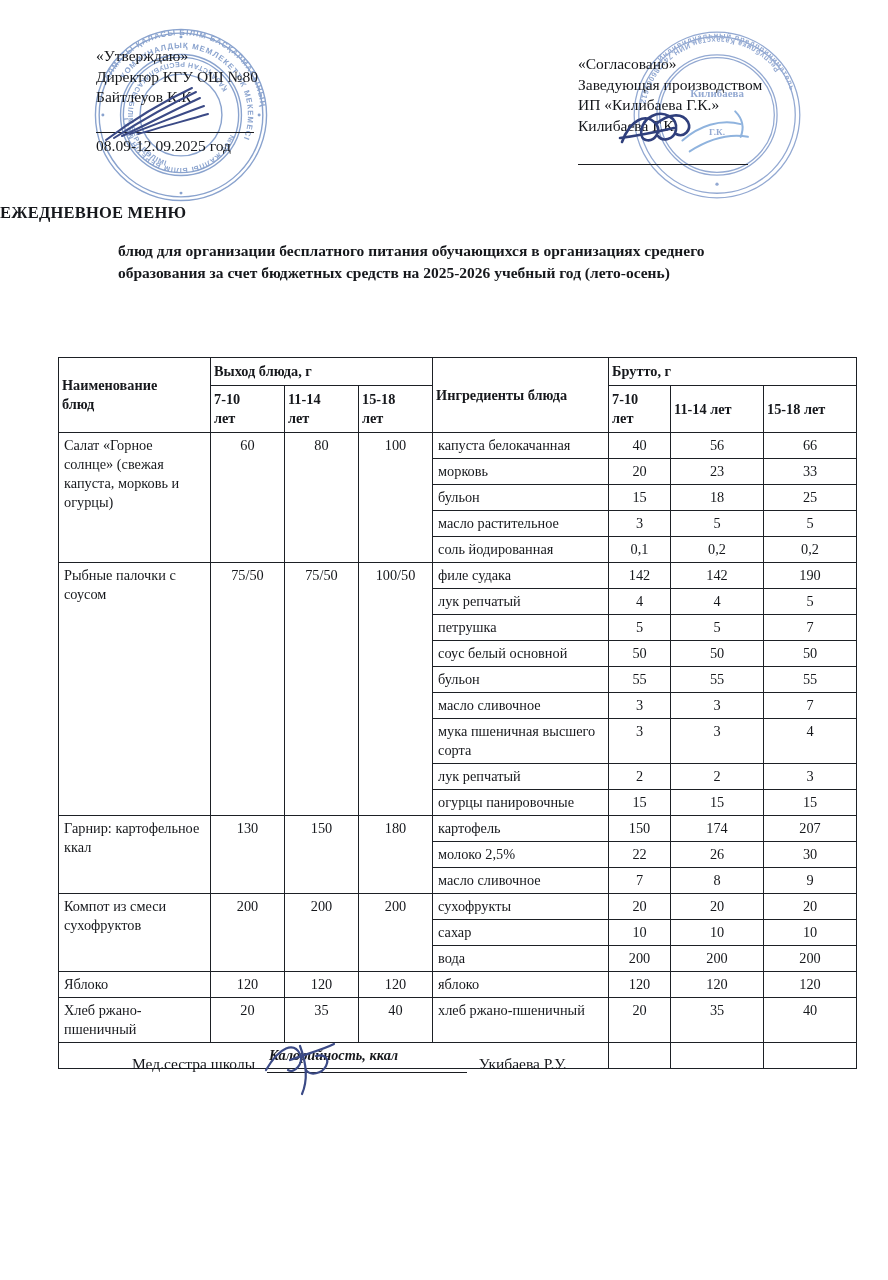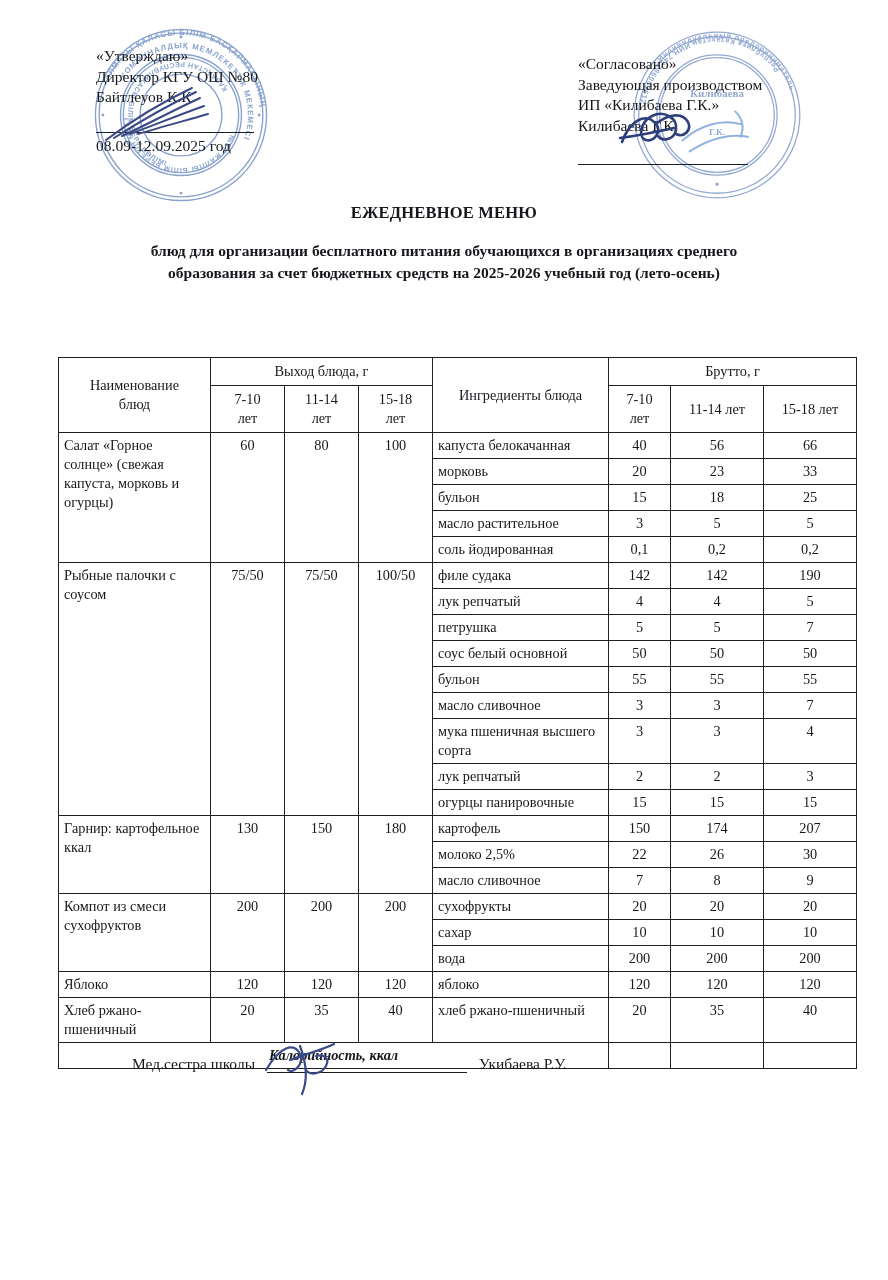--- a/index.html
+++ b/index.html
@@ -59,27 +59,25 @@
   .stamp svg{display:block;width:100%;height:100%;}
 
   .sig-scribble{position:absolute;z-index:5;pointer-events:none;}
   .sig-l{left:100px;top:78px;width:150px;height:70px;}
   .sig-r{left:612px;top:98px;width:120px;height:60px;}
   .sig-nurse{left:250px;top:1040px;width:130px;height:60px;}
 
   
   .doc-title{
     position:absolute;top:203px;left:0;right:0;
-    text-align:center;
     font-weight:bold;font-size:16.5px;
     letter-spacing:.2px;
   }
   .doc-subtitle{
     position:absolute;top:240px;left:118px;width:652px;
-    text-align:center;
     font-weight:bold;font-size:15.5px;
     line-height:22px;
   }
 
   .meta-row{
     position:absolute;top:318px;left:88px;width:740px;
     font-size:15.5px;
   }
   .meta-week{
     font-weight:bold;
@@ -103,22 +101,22 @@
     table-layout:fixed;
     font-size:14.3px;
   }
   table.menu th, table.menu td{
     border:1px solid #1d2025;
     padding:3px 5px;
     vertical-align:top;
     line-height:19px;
   }
   table.menu th{
-    font-weight:normal;
-    text-align:center;
+    font-weight:bold;
+    text-align:left;
     vertical-align:middle;
     padding:4px 3px;
   }
   td.num{ text-align:center; vertical-align:top;}
   td.dish{ text-align:left; }
   td.ing{ text-align:left; }
   td.cal{ font-weight:bold; text-align:center; padding:5px 6px;font-style:italic;}
   .c-name{width:152px;}
   .c-out{width:74px;}
   .c-ing{width:176px;}

